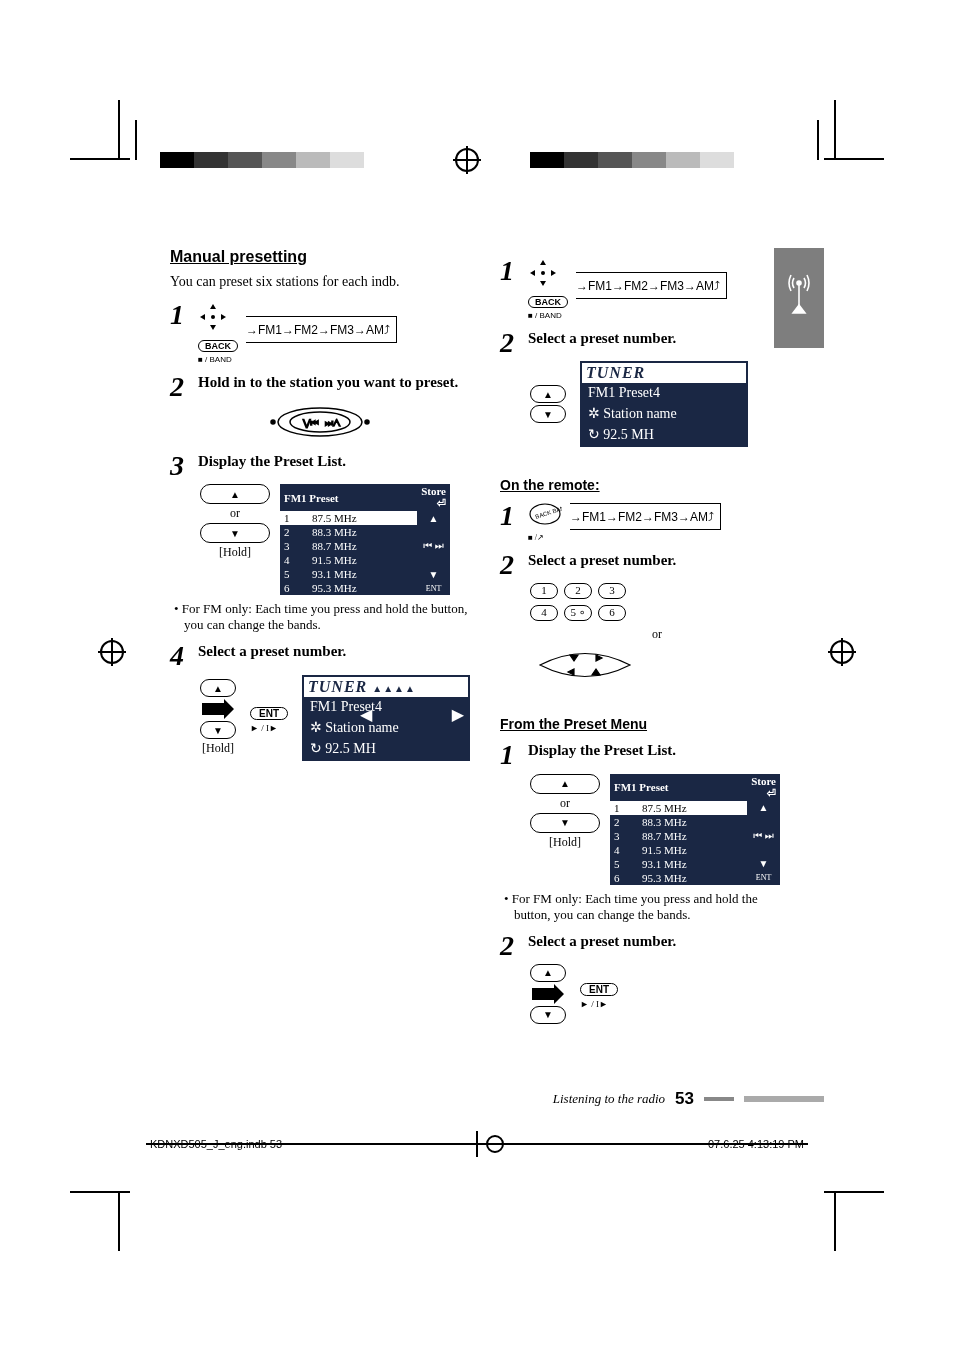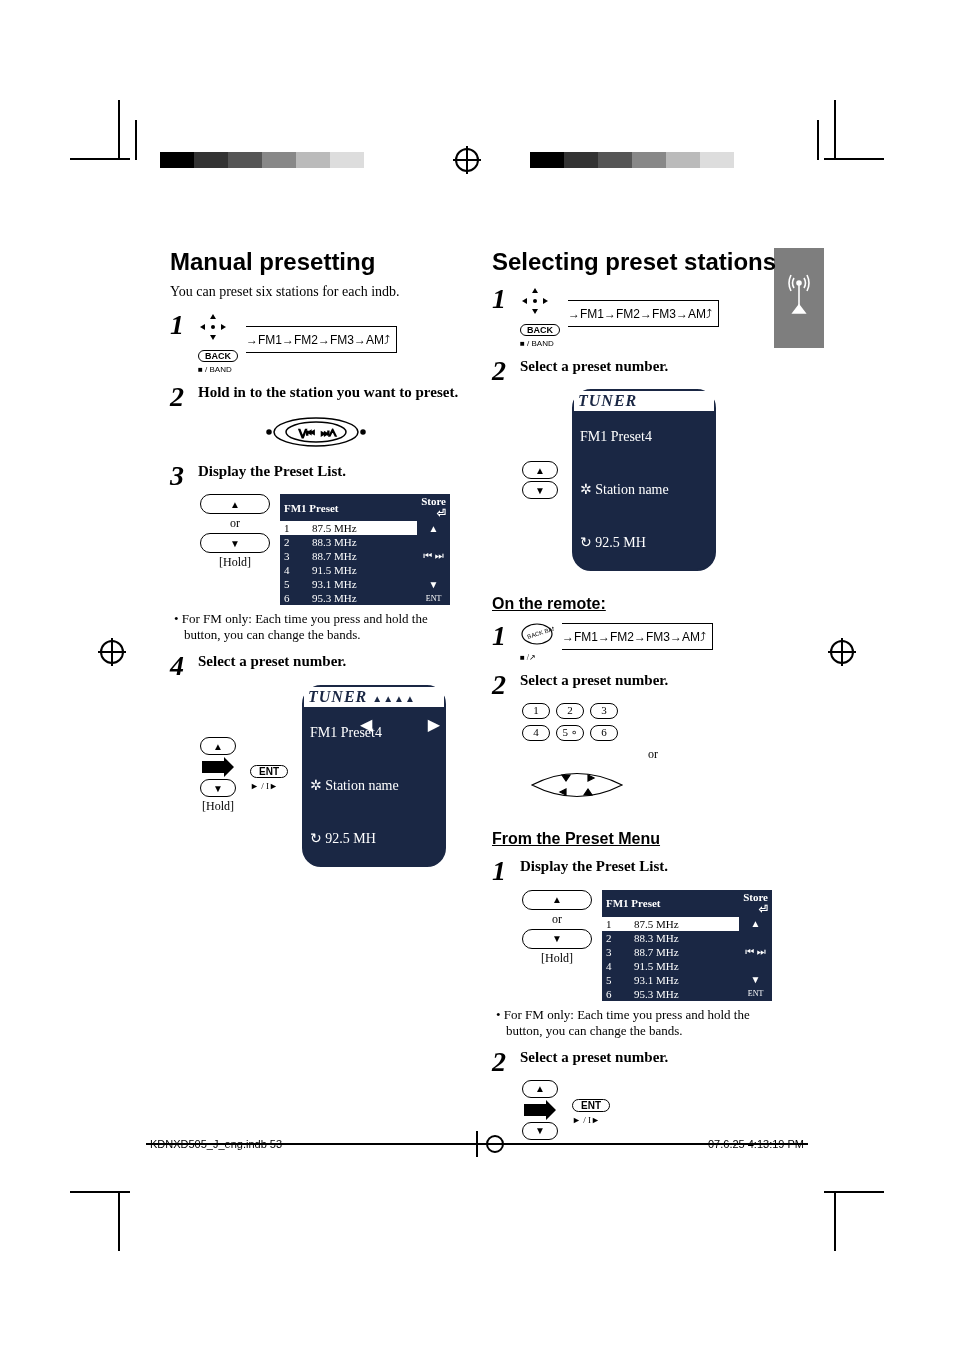--- a/index.html
+++ b/index.html
@@ -11,49 +11,49 @@
 .bar { display:inline-block; height:16px; }
 
 .reg-mark { position:absolute; width:24px; height:24px; border:2px solid #000; border-radius:50%; }
 .reg-mark::before, .reg-mark::after { content:''; position:absolute; background:#000; }
 .reg-mark::before { left:50%; top:-4px; bottom:-4px; width:2px; transform:translateX(-50%); }
 .reg-mark::after { top:50%; left:-4px; right:-4px; height:2px; transform:translateY(-50%); }
 
 
 .content { position:absolute; top:248px; left:170px; right:130px; display:flex; gap:30px; }
 .col { flex:1; }
-.h2 { font-family: Arial, Helvetica, sans-serif; font-size:24px; font-weight:bold; margin-bottom:8px; }
+.h2 { font-family: Arial, Helvetica, sans-serif; font-size:16px; font-weight:bold; margin-bottom:8px;text-decoration:underline; }
 .intro { font-size:14px; margin-bottom:12px; }
 .step { display:flex; gap:10px; margin-top:10px; }
 .num { font-family: Georgia, serif; font-style:italic; font-weight:bold; font-size:28px; line-height:0.9; min-width:18px; }
 .step-body { flex:1; font-size:15px; }
 .bold { font-weight:bold; font-family: Georgia, serif; }
 .sub { font-size:12px; text-align:center; }
 .note { font-size:13px; margin:6px 0 0 14px; text-indent:-10px; }
-.uline { text-decoration:underline; font-weight:bold; font-family:Arial, sans-serif; font-size:16px; margin-top:24px; margin-bottom:4px; }
+.uline { text-decoration:underline; font-weight:bold; font-family:Arial, sans-serif; font-size:14px; margin-top:30px; margin-bottom:4px; }
 
 .band-seq { font-family: Arial, sans-serif; font-size:12px; }
 
 
 .btn-back { display:inline-block; border:1.5px solid #000; border-radius:10px; padding:0 6px; font-family:Arial; font-size:9px; font-weight:bold; }
 .btn-band-lbl { font-family:Arial; font-size:8px; margin-top:2px; }
 .preset-list { border-collapse:collapse; width:170px; font-size:11px; color:#fff; background:#1a2744; }
 .preset-list td { padding:1px 4px; }
 .preset-list .sel { background:#fff; color:#000; }
 .preset-list .head td { background:#1a2744; color:#fff; font-weight:bold; }
 .side-arrow { width:16px; background:#1a2744; text-align:center; font-size:10px; }
 
 .rocker-v { display:flex; flex-direction:column; align-items:center; gap:2px; }
 .rocker-btn { width:70px; height:20px; border:1.5px solid #000; border-radius:10px; display:flex; align-items:center; justify-content:center; font-size:10px; }
 .rocker-btn.small { width:36px; height:18px; }
 .oval-btn { display:inline-block; border:1.5px solid #000; border-radius:10px; padding:0 8px; font-family:Arial; font-size:10px; font-weight:bold; }
 
-.bigtuner { width:144px;border-radius:19px; }
+.bigtuner { width:168px; }
 .bigtuner .title-bar { background:#fff; color:#1a2744; padding:1px 4px; font-style:italic; font-weight:bold; letter-spacing:1px; }
-.bigtuner .row { padding:18px 6px; font-size:14px; }
+.bigtuner .row { padding:2px 6px; font-size:14px; }
 .bigtuner-wrap { border:2px solid #1a2744; background:#1a2744; color:#fff; }
 
 .num-grid { display:grid; grid-template-columns:repeat(3,28px); gap:6px; }
 .num-btn { border:1.5px solid #000; border-radius:8px; font-size:11px; text-align:center; height:16px; line-height:13px; }
 
 .info-box { border:1px solid #000; border-radius:4px; padding:10px 12px; font-size:13px; margin-top:40px; }
 
 .footer { position:absolute; bottom:242px; left:170px; right:130px; font-size:13px; display:flex; justify-content:flex-end; align-items:center; gap:10px; }
 .footer-line { height:4px; background:#888; flex:0 0 30px; }
 .footer-line.r { flex:0 0 80px; }
@@ -231,21 +231,20 @@
         <div class="row">✲ <span>Station name</span></div>
         <div class="row">↻ <span>92.5    MH</span></div>
         <div style="position:absolute; left:56px; top:28px;">◀</div>
         <div style="position:absolute; right:4px; top:28px;">▶</div>
       </div>
     </div>
 
   </div>
 
   <div class="col" style="padding-right:40px;">
-    <div class="h2">Selecting preset stations</div>
 
     <div class="step">
       <div class="num">1</div>
       <div class="step-body">
         <div style="display:flex; gap:8px; align-items:flex-start;">
           <div>
             <svg class="joy" viewBox="0 0 30 30">
                   <g fill="#000">
                     <polygon points="15,2 18,7 12,7"></polygon>
                     <polygon points="15,28 18,23 12,23"></polygon>
@@ -390,20 +389,26 @@
         <div class="rocker-btn small">▼</div>
       </div>
       <div>
         <span class="oval-btn">ENT</span>
         <div style="font-size:9px; margin-top:2px;">► / I►</div>
       </div>
     </div>
   </div>
 </div>
 
+<div class="footer">
+  <span class="footer-label">Listening to the radio</span>
+  <span class="pagenum">53</span>
+  <span class="footer-line"></span>
+  <span class="footer-line r" style="background:#aaa; height:6px;"></span>
+</div>
 
 <div class="print-foot">
   <span>KDNXD505_J_eng.indb   53</span>
   <span class="reg-mark" style="position:static; display:inline-block; width:18px; height:18px;"></span>
   <span>07.6.25   4:13:19 PM</span>
 </div>
 
 <div>
   <div class="crop-v" style="left:118px; bottom:100px; top:auto;"></div>
   <div class="crop-h" style="left:70px; bottom:158px; top:auto;"></div>

